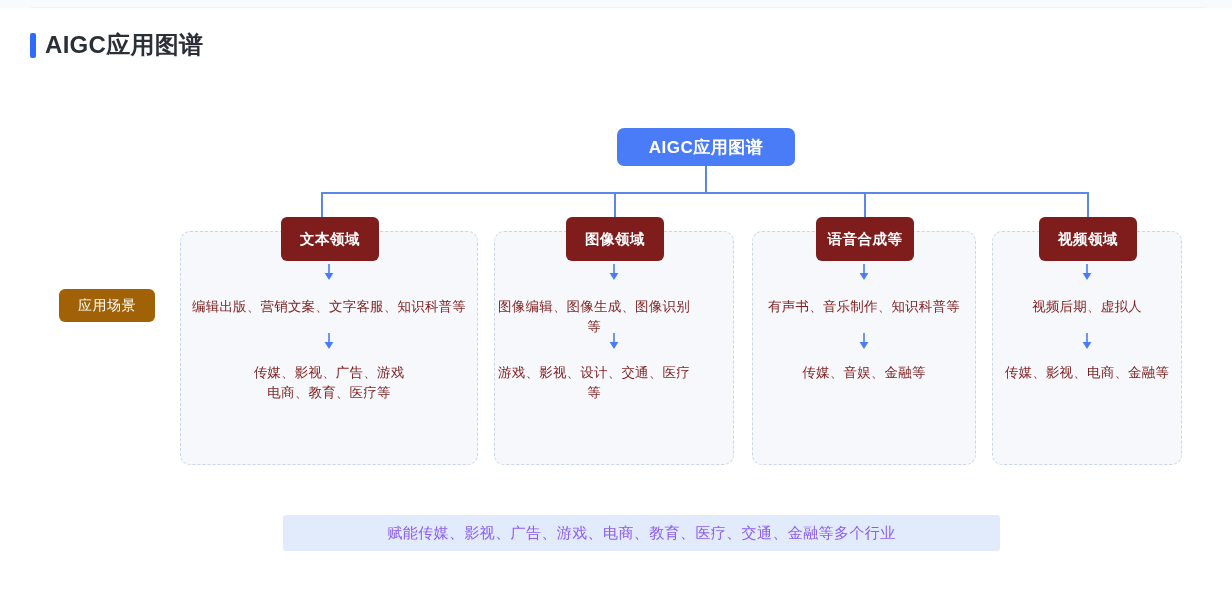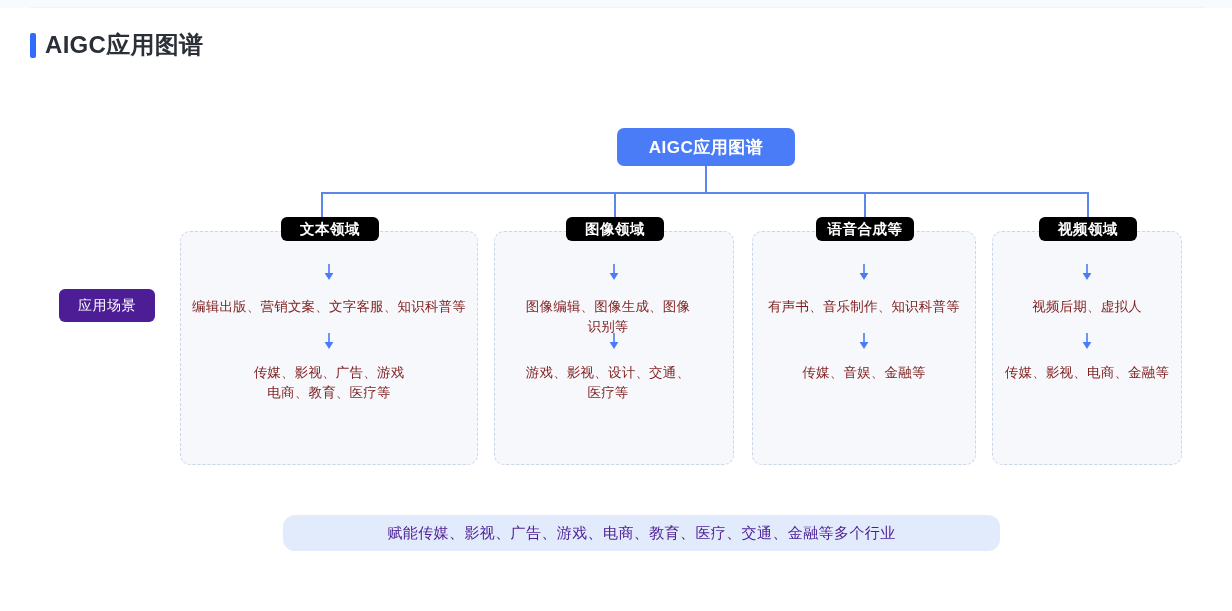--- a/index.html
+++ b/index.html
@@ -101,22 +101,22 @@
   }
   .col-box-1 { left: 180px;  width: 298px; }
   .col-box-2 { left: 494px;  width: 240px; }
   .col-box-3 { left: 752px;  width: 224px; }
   .col-box-4 { left: 992px;  width: 190px; }
 
   
   .col-head {
     position: absolute;
     top: 217px;
-    height: 24px;
-    background: #000000;
+    height: 44px;
+    background: #7f1d1d;
     border-radius: 6px;
     display: flex;
     align-items: center;
     justify-content: center;
     color: #ffffff;
     font-size: 14.5px;
     font-weight: bold;
     letter-spacing: .5px;
     white-space: nowrap;
     z-index: 4;
@@ -148,54 +148,54 @@
     font-size: 13.5px;
     color: #7f1d1d;
     line-height: 20px;
     letter-spacing: .2px;
     z-index: 3;
     white-space: pre-line;
   }
   .row-scene { top: 297px; }
   .row-industry { top: 363px; }
   .txt-c1 { left: 180px; width: 298px; }
-  .txt-c2 { left: 494px; width: 200px; padding-left: 28px; }
+  .txt-c2 { left: 494px; width: 200px; }
   .txt-c3 { left: 752px; width: 224px; }
   .txt-c4 { left: 992px; width: 190px; }
 
   
   .row-label {
     position: absolute;
     left: 59px;
     width: 96px;
     height: 33px;
-    background: #4c1d95;
+    background: #a16207;
     border-radius: 6px;
     display: flex;
     align-items: center;
     justify-content: center;
     color: #ffffff;
     font-size: 14px;
     letter-spacing: .5px;
     white-space: nowrap;
   }
   .row-label-scene { top: 289px; }
   .row-label-industry { top: 362px; }
 
   
   .footer-banner {
     position: absolute;
     left: 283px; top: 515px;
     width: 717px; height: 36px;
     background: #e2ebfb;
-    border-radius: 12px;
-    display: flex;
-    align-items: center;
-    justify-content: center;
-    color: #4c1d95;
+    border-radius: 3px;
+    display: flex;
+    align-items: center;
+    justify-content: center;
+    color: #8b5cf6;
     font-size: 15px;
     letter-spacing: .4px;
     white-space: nowrap;
   }
 </style>
 </head>
 <body>
 
 <div class="top-strip"></div>
 <div class="top-rule"></div>

